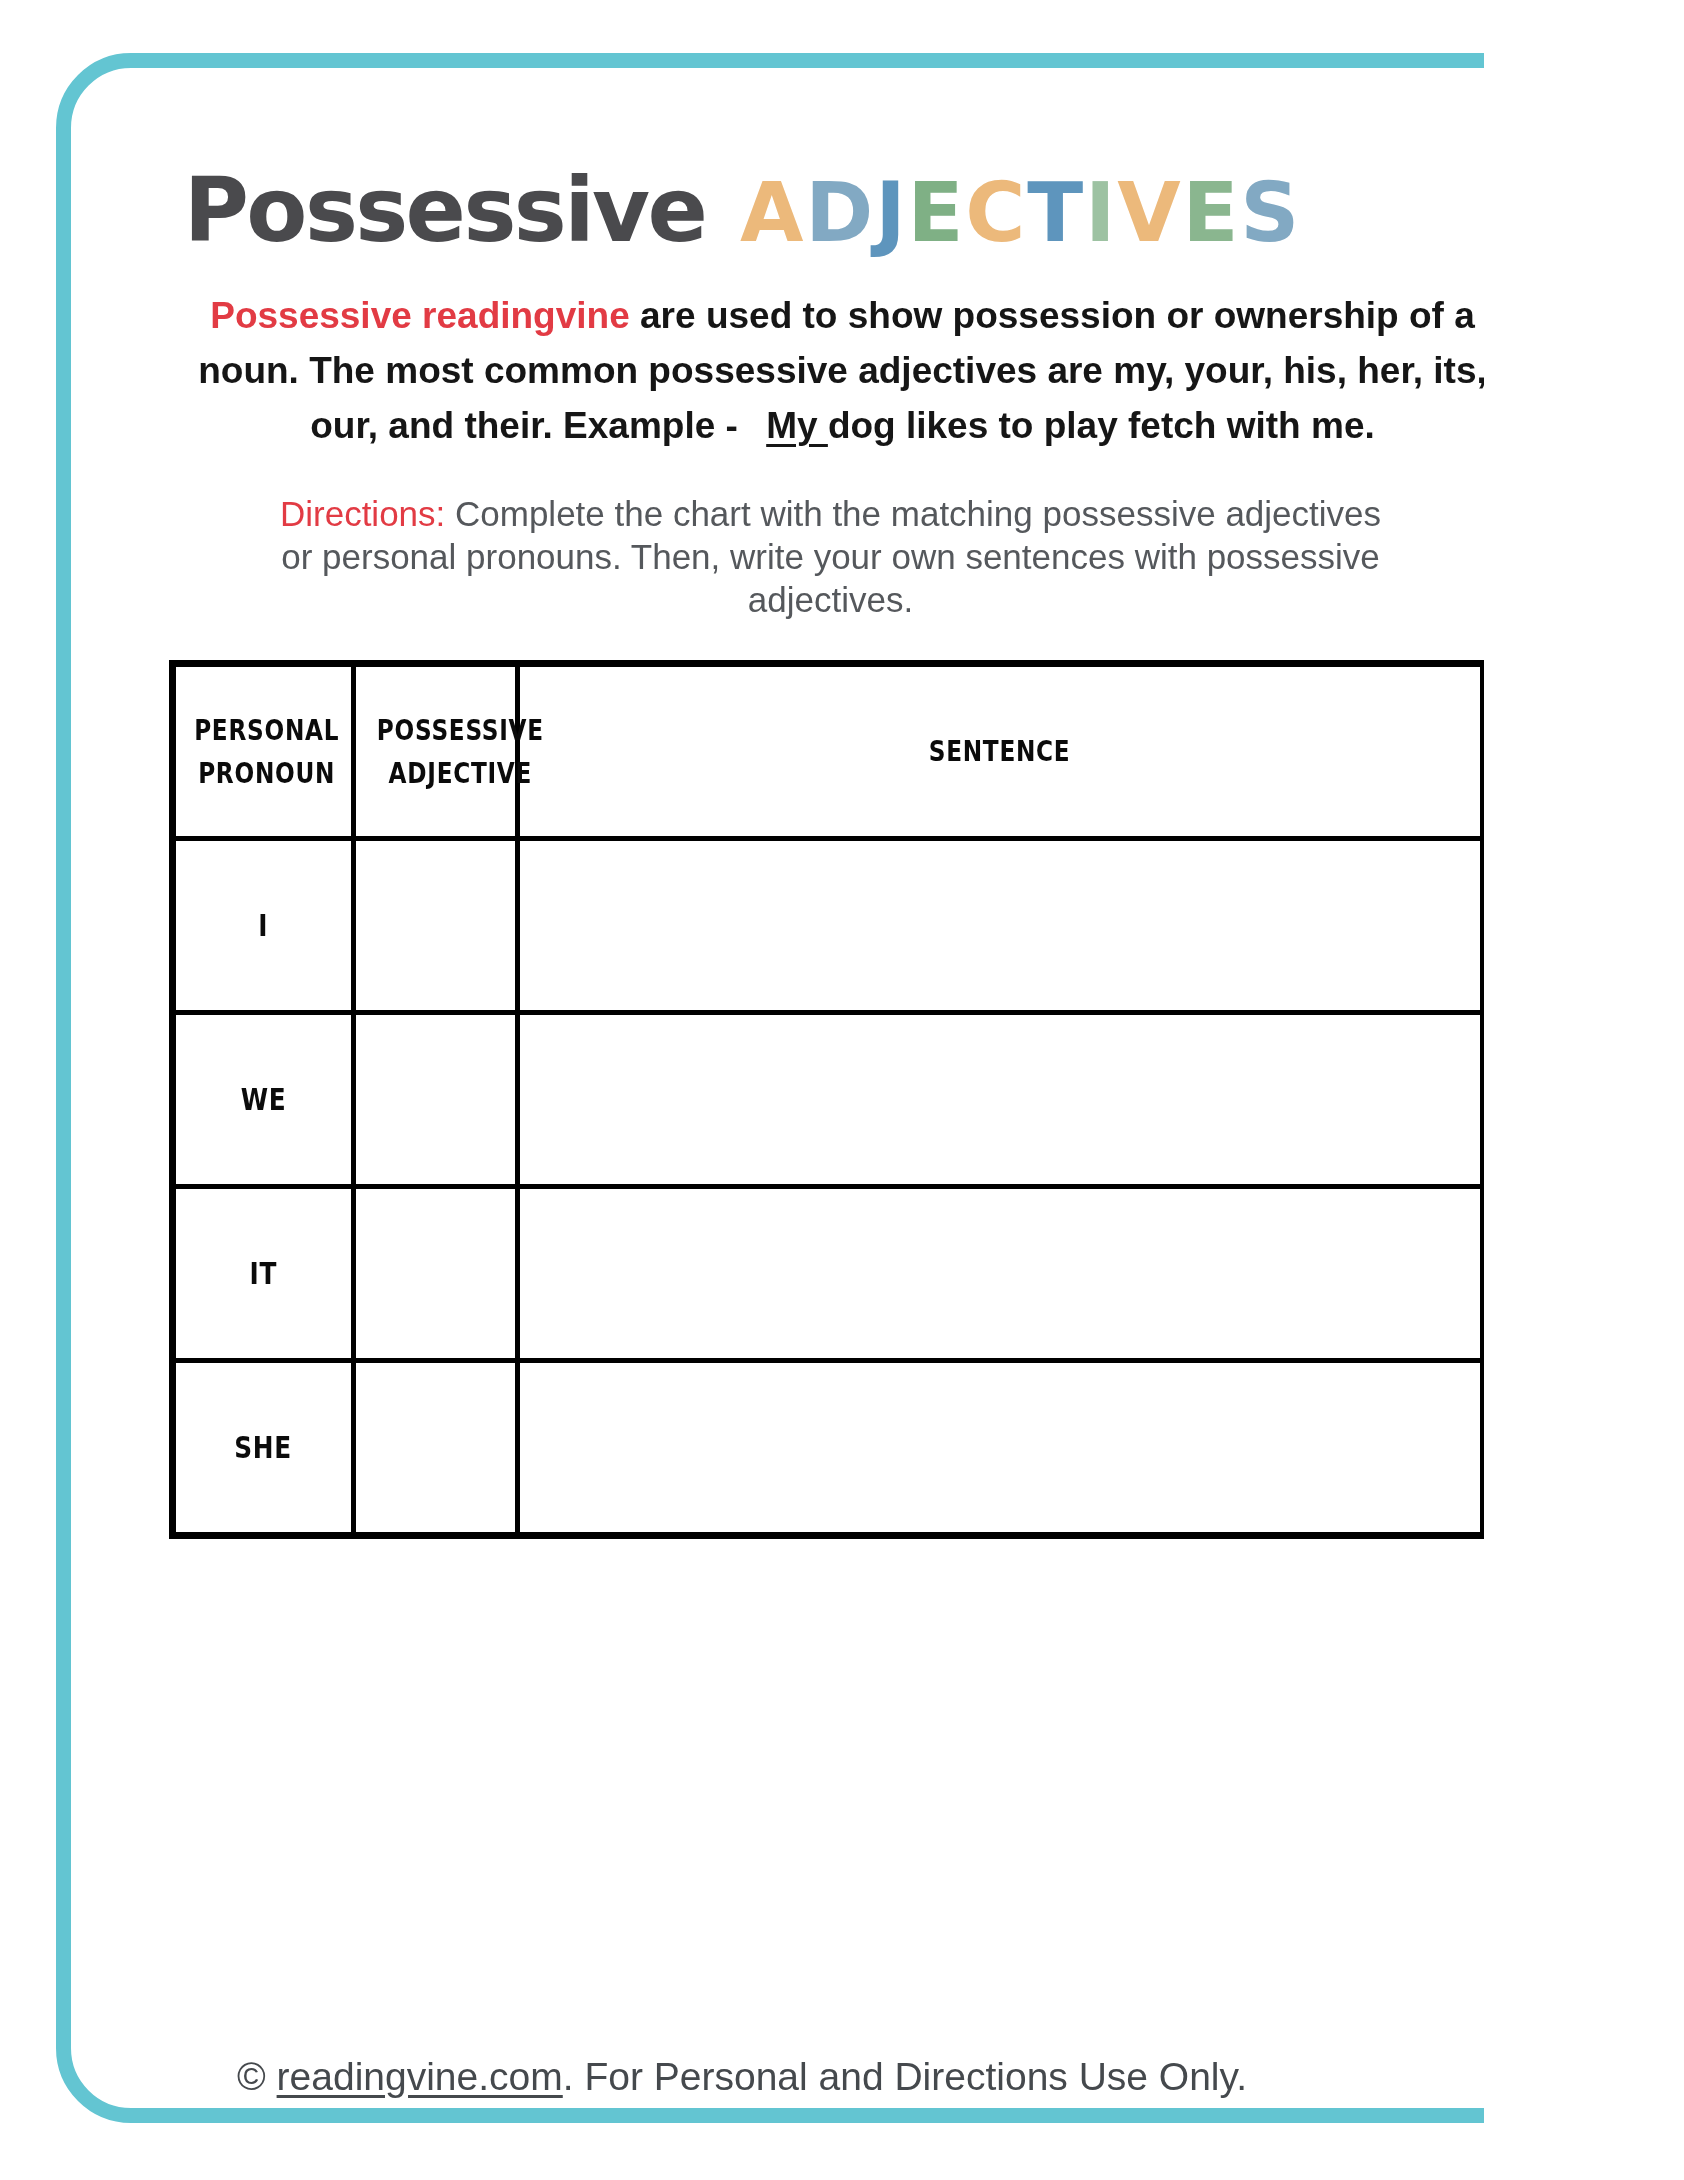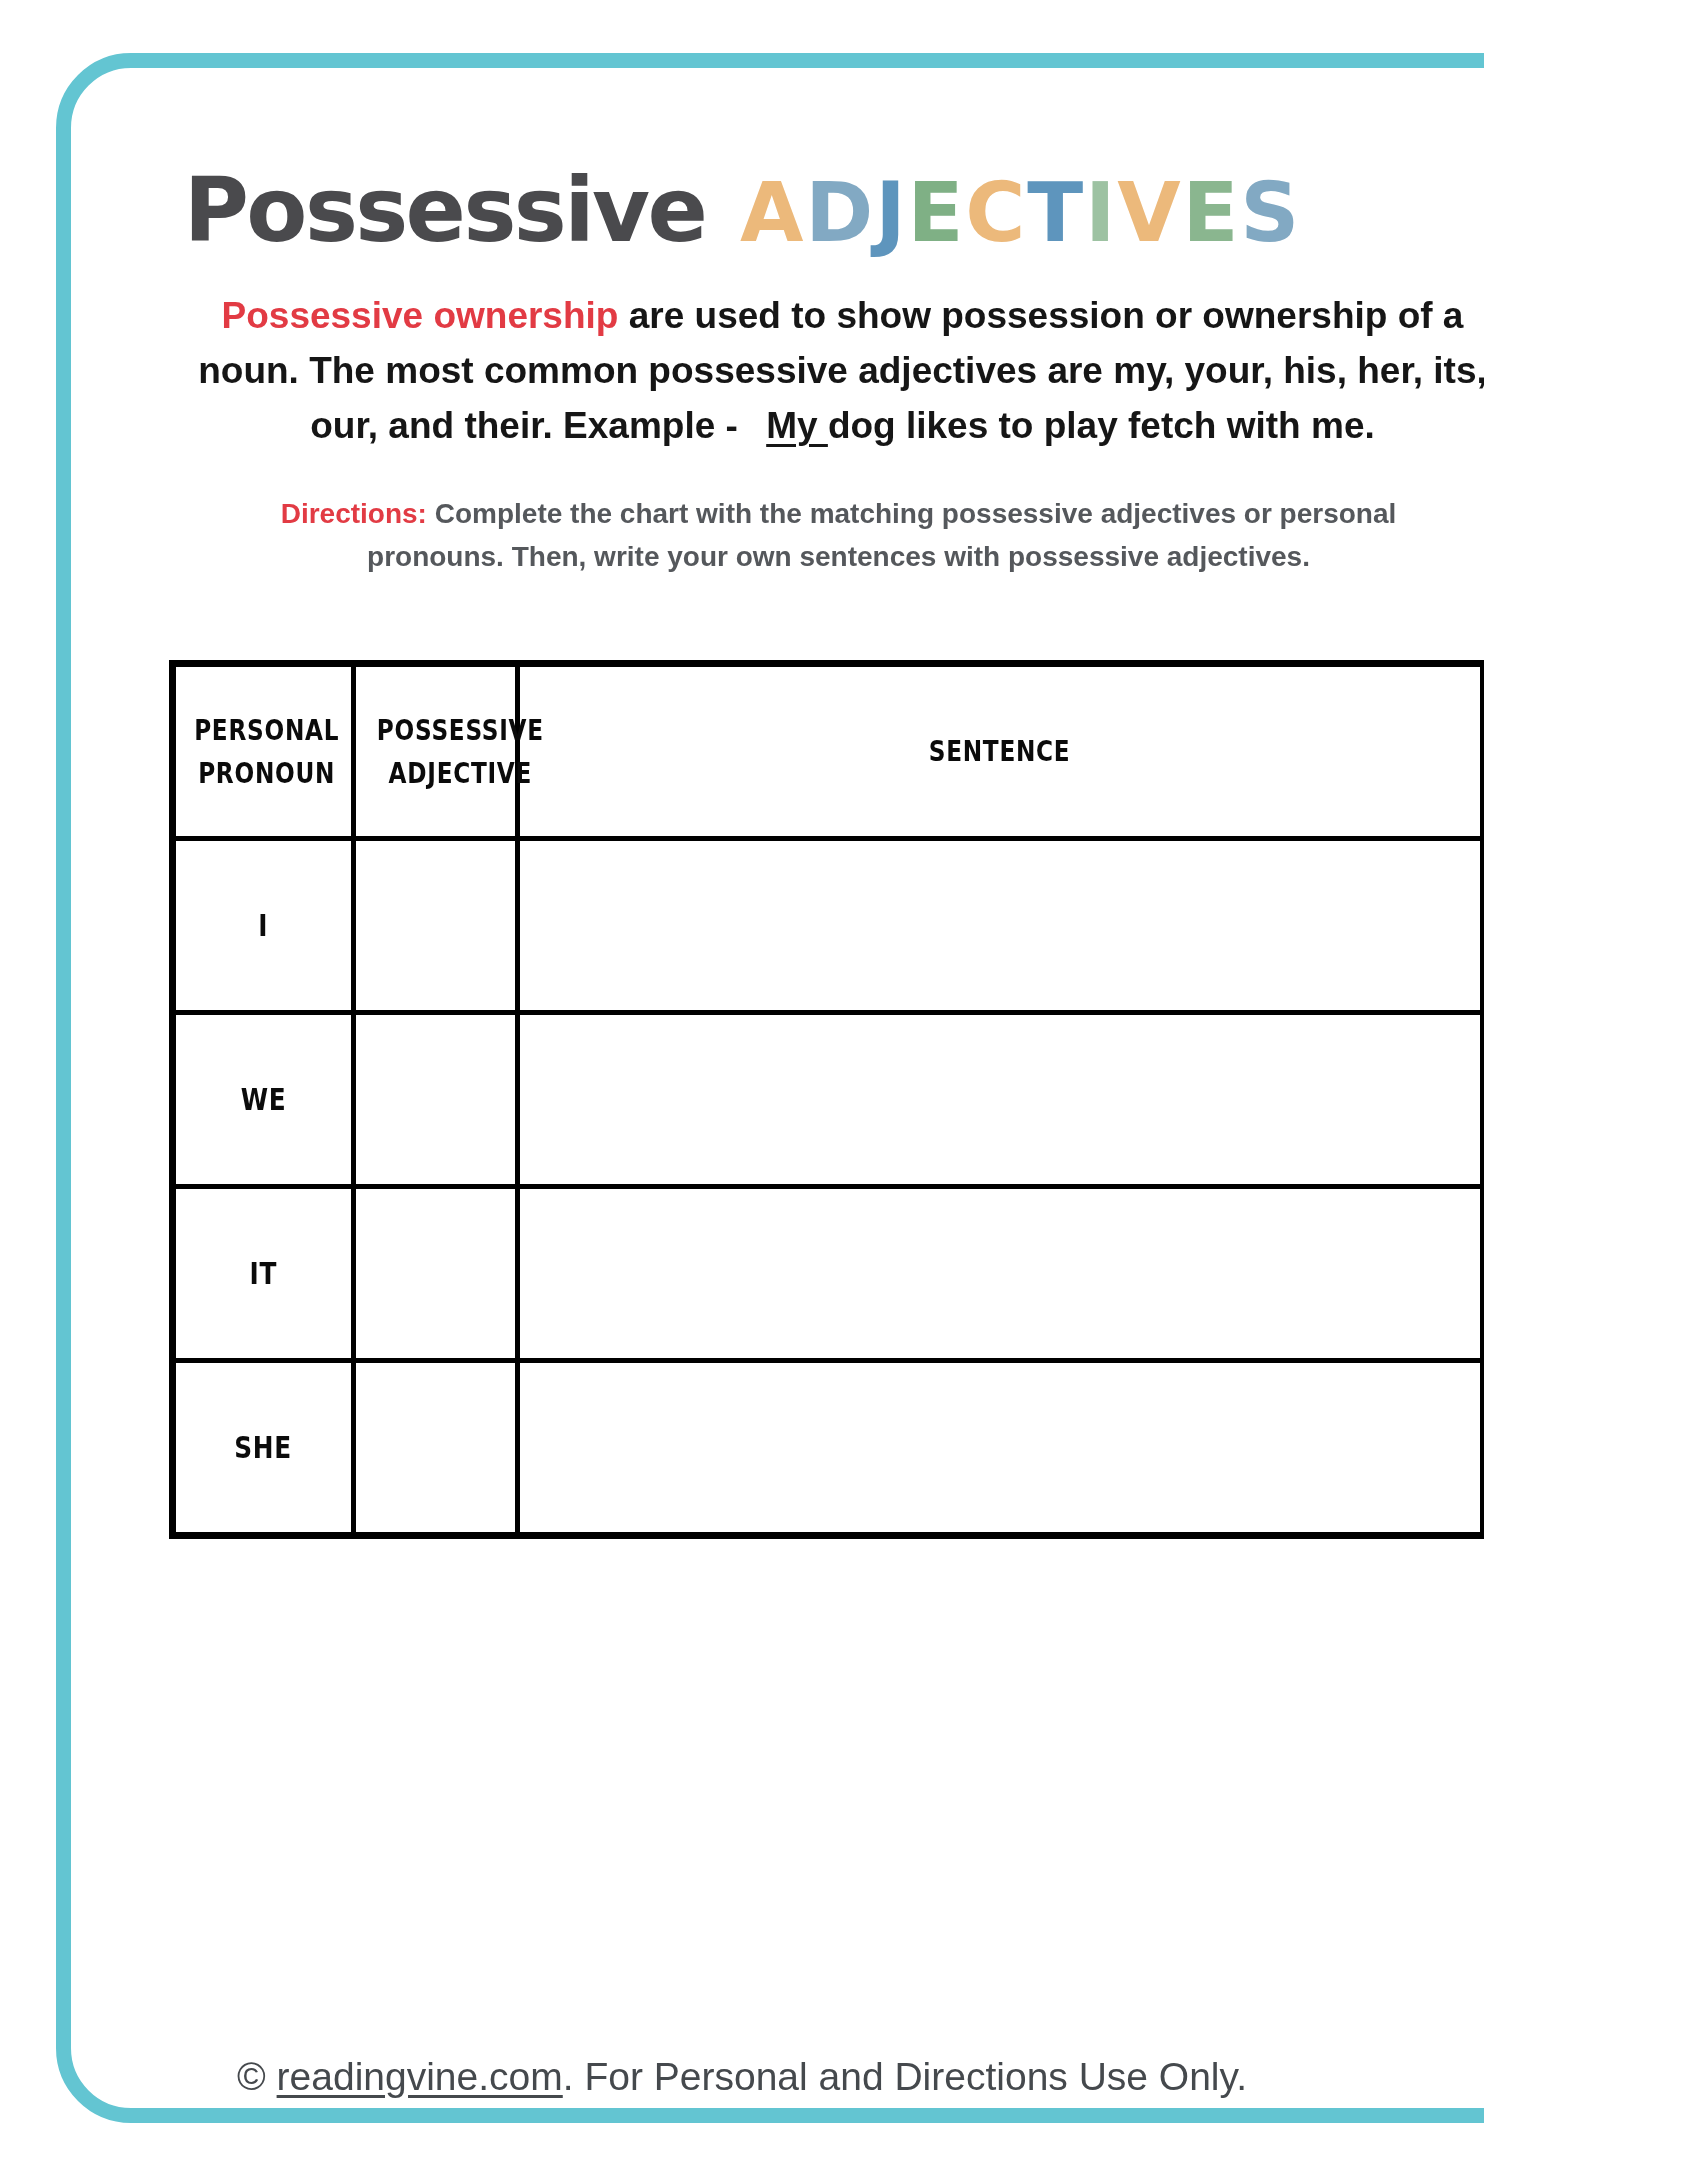--- a/index.html
+++ b/index.html
@@ -58,26 +58,26 @@
     line-height: 55px;
     font-weight: bold;
     color: #161616;
   }
   .seg-red { color: var(--red, #E23B44); }
   .seg-underline { text-decoration: underline; text-decoration-thickness: 2.6px; text-underline-offset: 6px; margin-left: 18px; }
 
   
   .directions {
     position: absolute;
-    top: 492px; left: 272px; width: 1133px;
+    top: 492px; left: 264px; width: 1133px;
     margin: 0;
     text-align: center;
-    font-size: 28px;
+    font-size: 35px;
     line-height: 43px;
-    font-weight: bold;
+    font-weight: normal;
     color: var(--dir-gray, #55585C);
   }
   .dir-label { color: var(--red, #E23B44); }
 
   
   .chart {
     position: absolute;
     left: 169px; top: 660px;
     width: 1318px;
     border-collapse: collapse;
@@ -140,21 +140,21 @@
         <span class="title-letter" style="color: rgb(127, 176, 133);">E</span>
         <span class="title-letter" style="color: rgb(236, 185, 123);">C</span>
         <span class="title-letter" style="color: rgb(94, 149, 189);">T</span>
         <span class="title-letter" style="color: rgb(157, 194, 162);">I</span>
         <span class="title-letter" style="color: rgb(236, 185, 123);">V</span>
         <span class="title-letter" style="color: rgb(138, 182, 143);">E</span>
         <span class="title-letter" style="color: rgb(130, 169, 195);">S</span>
       </span>
   </div>
 
-  <p class="intro"><span class="seg-red">Possessive ownership</span><span class="seg-plain"> are used to show possession or ownership of a noun. The most common possessive adjectives are my, your, his, her, its, our, and their. Example - </span><span class="seg-underline">My </span><span class="seg-plain">dog likes to play fetch with me.</span></p>
+  <p class="intro"><span class="seg-red">Possessive readingvine</span><span class="seg-plain"> are used to show possession or ownership of a noun. The most common possessive adjectives are my, your, his, her, its, our, and their. Example - </span><span class="seg-underline">My </span><span class="seg-plain">dog likes to play fetch with me.</span></p>
 
   <p class="directions">
     <span class="dir-label">Directions:</span><span class="dir-text"> Complete the chart with the matching possessive adjectives or personal pronouns. Then, write your own sentences with possessive adjectives.</span>
   </p>
 
   <table class="chart">
     <colgroup>
         <col class="c1">
         <col class="c2">
         <col class="c3">

